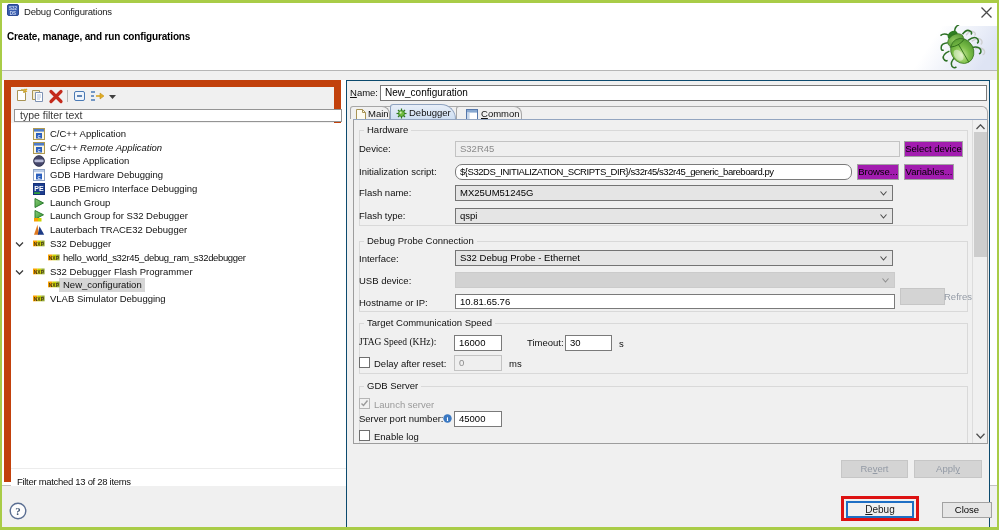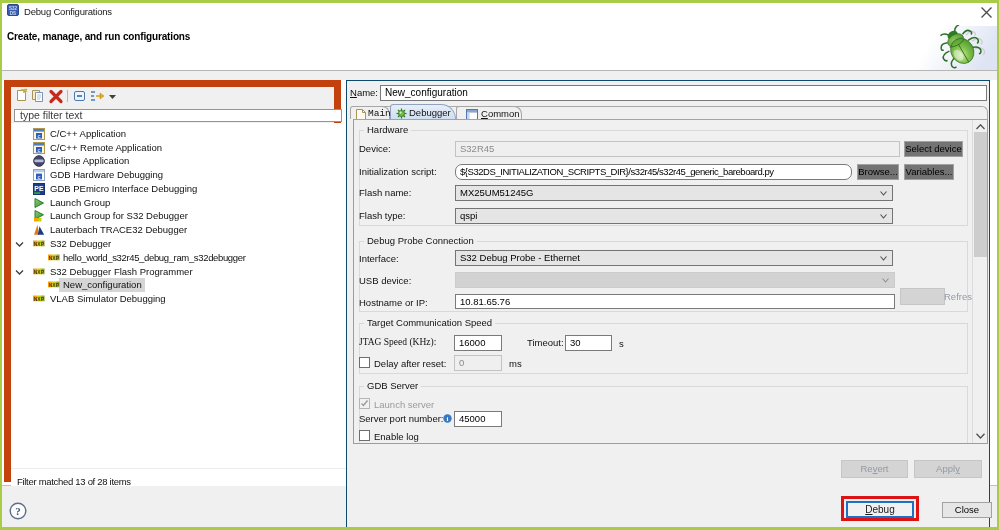--- a/index.html
+++ b/index.html
@@ -28,21 +28,21 @@
 .filtermatch { left:6px; top:389px; font-size:9.5px; letter-spacing:-0.3px; color:#101010; }
 
 .rlabel { font-size:9.5px; color:#101010; white-space:nowrap; }
 .input { background:#fff; border:1px solid #7a7a7a; font-size:9.5px; color:#000;
          line-height:14px; padding-left:4px; white-space:nowrap; overflow:hidden; }
 .input.dis { background:#efefef; border:1px solid #c3c3c3; color:#8b8b8b; }
 .combo { background:#e5e5e5; border:1px solid #747474; font-size:9.5px; color:#000;
          line-height:14px; padding-left:4px; white-space:nowrap; }
 .combo.dis { background:#d2d2d2; border:1px solid #cbcbcb; color:#9a9a9a; }
 .chev { position:absolute; right:5px; top:5px; width:7px; height:5px; }
-.btn { background:#737373; border:1px solid #a2a2a2; font-size:9.5px; color:#000;
+.btn { background:#a21caf; border:1px solid #a2a2a2; font-size:9.5px; color:#000;
        text-align:center; }
 .btn.dis { background:#d4d4d4; border:1px solid #c6c6c6; color:#939aa5; }
 .group { position:absolute; border:1px solid #d9d9d9; }
 .glabel { position:absolute; top:-7px; left:4px; background:#f0f0f0; padding:0 3px;
           font-size:9.5px; color:#101010; white-space:nowrap; }
 .cbox { position:absolute; width:11px; height:11px; background:#fff; border:1px solid #6e6e6e; }
 .cbox.dis { background:#f1f1f1; border:1px solid #b5b5b5; }
 .contentbox { left:6px; top:38px; width:635px; height:325px; background:#f0f0f0;
               border:1px solid #9d9d9d; border-top:1px solid #93a5c0; overflow:hidden; }
 
@@ -147,21 +147,21 @@
     </svg>
     <div class="abs filterbox">type filter text</div>
     <div class="abs treearea" id="tree">
       <div class="trow" style="left:39px; top:4px;">C/C++ Application</div>
       <svg class="ticon" style="left:22px; top:5px;" width="12" height="12" viewBox="0 0 12 12">
           <rect x="0.5" y="0.5" width="11" height="11" fill="#fcf6de" stroke="#b09a50"></rect>
           <rect x="1" y="1" width="10" height="2.6" fill="#4f7cc8"></rect>
           <rect x="3" y="5" width="6" height="5.5" fill="#2a5fbe"></rect>
           <text x="6" y="9.8" font-size="6" fill="#fff" text-anchor="middle" font-family="Liberation Sans, sans-serif">c</text>
         </svg>
-      <div class="trow" style="left:39px; top:18px;">C/C++ Remote Application</div>
+      <div class="trow" style="left:39px; top:18px;font-style:italic;">C/C++ Remote Application</div>
       <svg class="ticon" style="left:22px; top:19px;" width="12" height="12" viewBox="0 0 12 12">
           <rect x="0.5" y="0.5" width="11" height="11" fill="#fcf6de" stroke="#b09a50"></rect>
           <rect x="1" y="1" width="10" height="2.6" fill="#4f7cc8"></rect>
           <rect x="3" y="5" width="6" height="5.5" fill="#2a5fbe"></rect>
           <text x="6" y="9.8" font-size="6" fill="#fff" text-anchor="middle" font-family="Liberation Sans, sans-serif">c</text>
         </svg>
       <div class="trow" style="left:39px; top:31px;">Eclipse Application</div>
       <svg class="ticon" style="left:22px; top:32px;" width="12" height="12" viewBox="0 0 12 12">
           <circle cx="6" cy="6" r="5.3" fill="#44466a" stroke="#30324e"></circle>
           <rect x="1.3" y="4.6" width="9.4" height="2.6" rx="1.3" fill="#b8bcd8"></rect>
@@ -251,21 +251,21 @@
     <div class="abs rlabel" style="left:3px; top:6px;"><u>N</u>ame:</div>
     <div class="abs input" style="left:33px; top:4px; width:607px; height:16px; font-size:10px;">New_configuration</div>
 
     <div class="abs" style="left:6px; top:25px; width:635px; height:13px; border:1px solid #a9a9a9; border-bottom:none; border-radius:6px 6px 0 0; background:#f0f0f0;"></div>
 
     <div class="tab" style="left:3px; width:40px;">
       <svg style="position:absolute;left:5px;top:2px;" width="10" height="12" viewBox="0 0 10 12">
           <path d="M0.5,0.5 h6 l3,3 v8 h-9 z" fill="#fdfbf1" stroke="#a89455"></path>
           <path d="M6.5,0.5 v3 h3" fill="none" stroke="#a89455"></path>
         </svg>
-      <span style="position:absolute;left:17px;top:1px;font-family:Liberation Mono, monospace;">Main</span>
+      <span style="position:absolute;left:17px;top:1px;">Main</span>
       </div>
     <div class="tab sel" style="left:43px; width:66px;">
       <svg style="position:absolute;left:5px;top:3px;" width="11" height="11" viewBox="0 0 11 11">
           <g stroke="#2e7a1e" stroke-width="1.2">
             <line x1="5.5" y1="0.5" x2="5.5" y2="10.5"></line>
             <line x1="0.5" y1="5.5" x2="10.5" y2="5.5"></line>
             <line x1="2" y1="2" x2="9" y2="9"></line>
             <line x1="9" y1="2" x2="2" y2="9"></line>
           </g>
           <circle cx="5.5" cy="5.5" r="3" fill="#6fbc3f" stroke="#2e7a1e" stroke-width="0.8"></circle>

